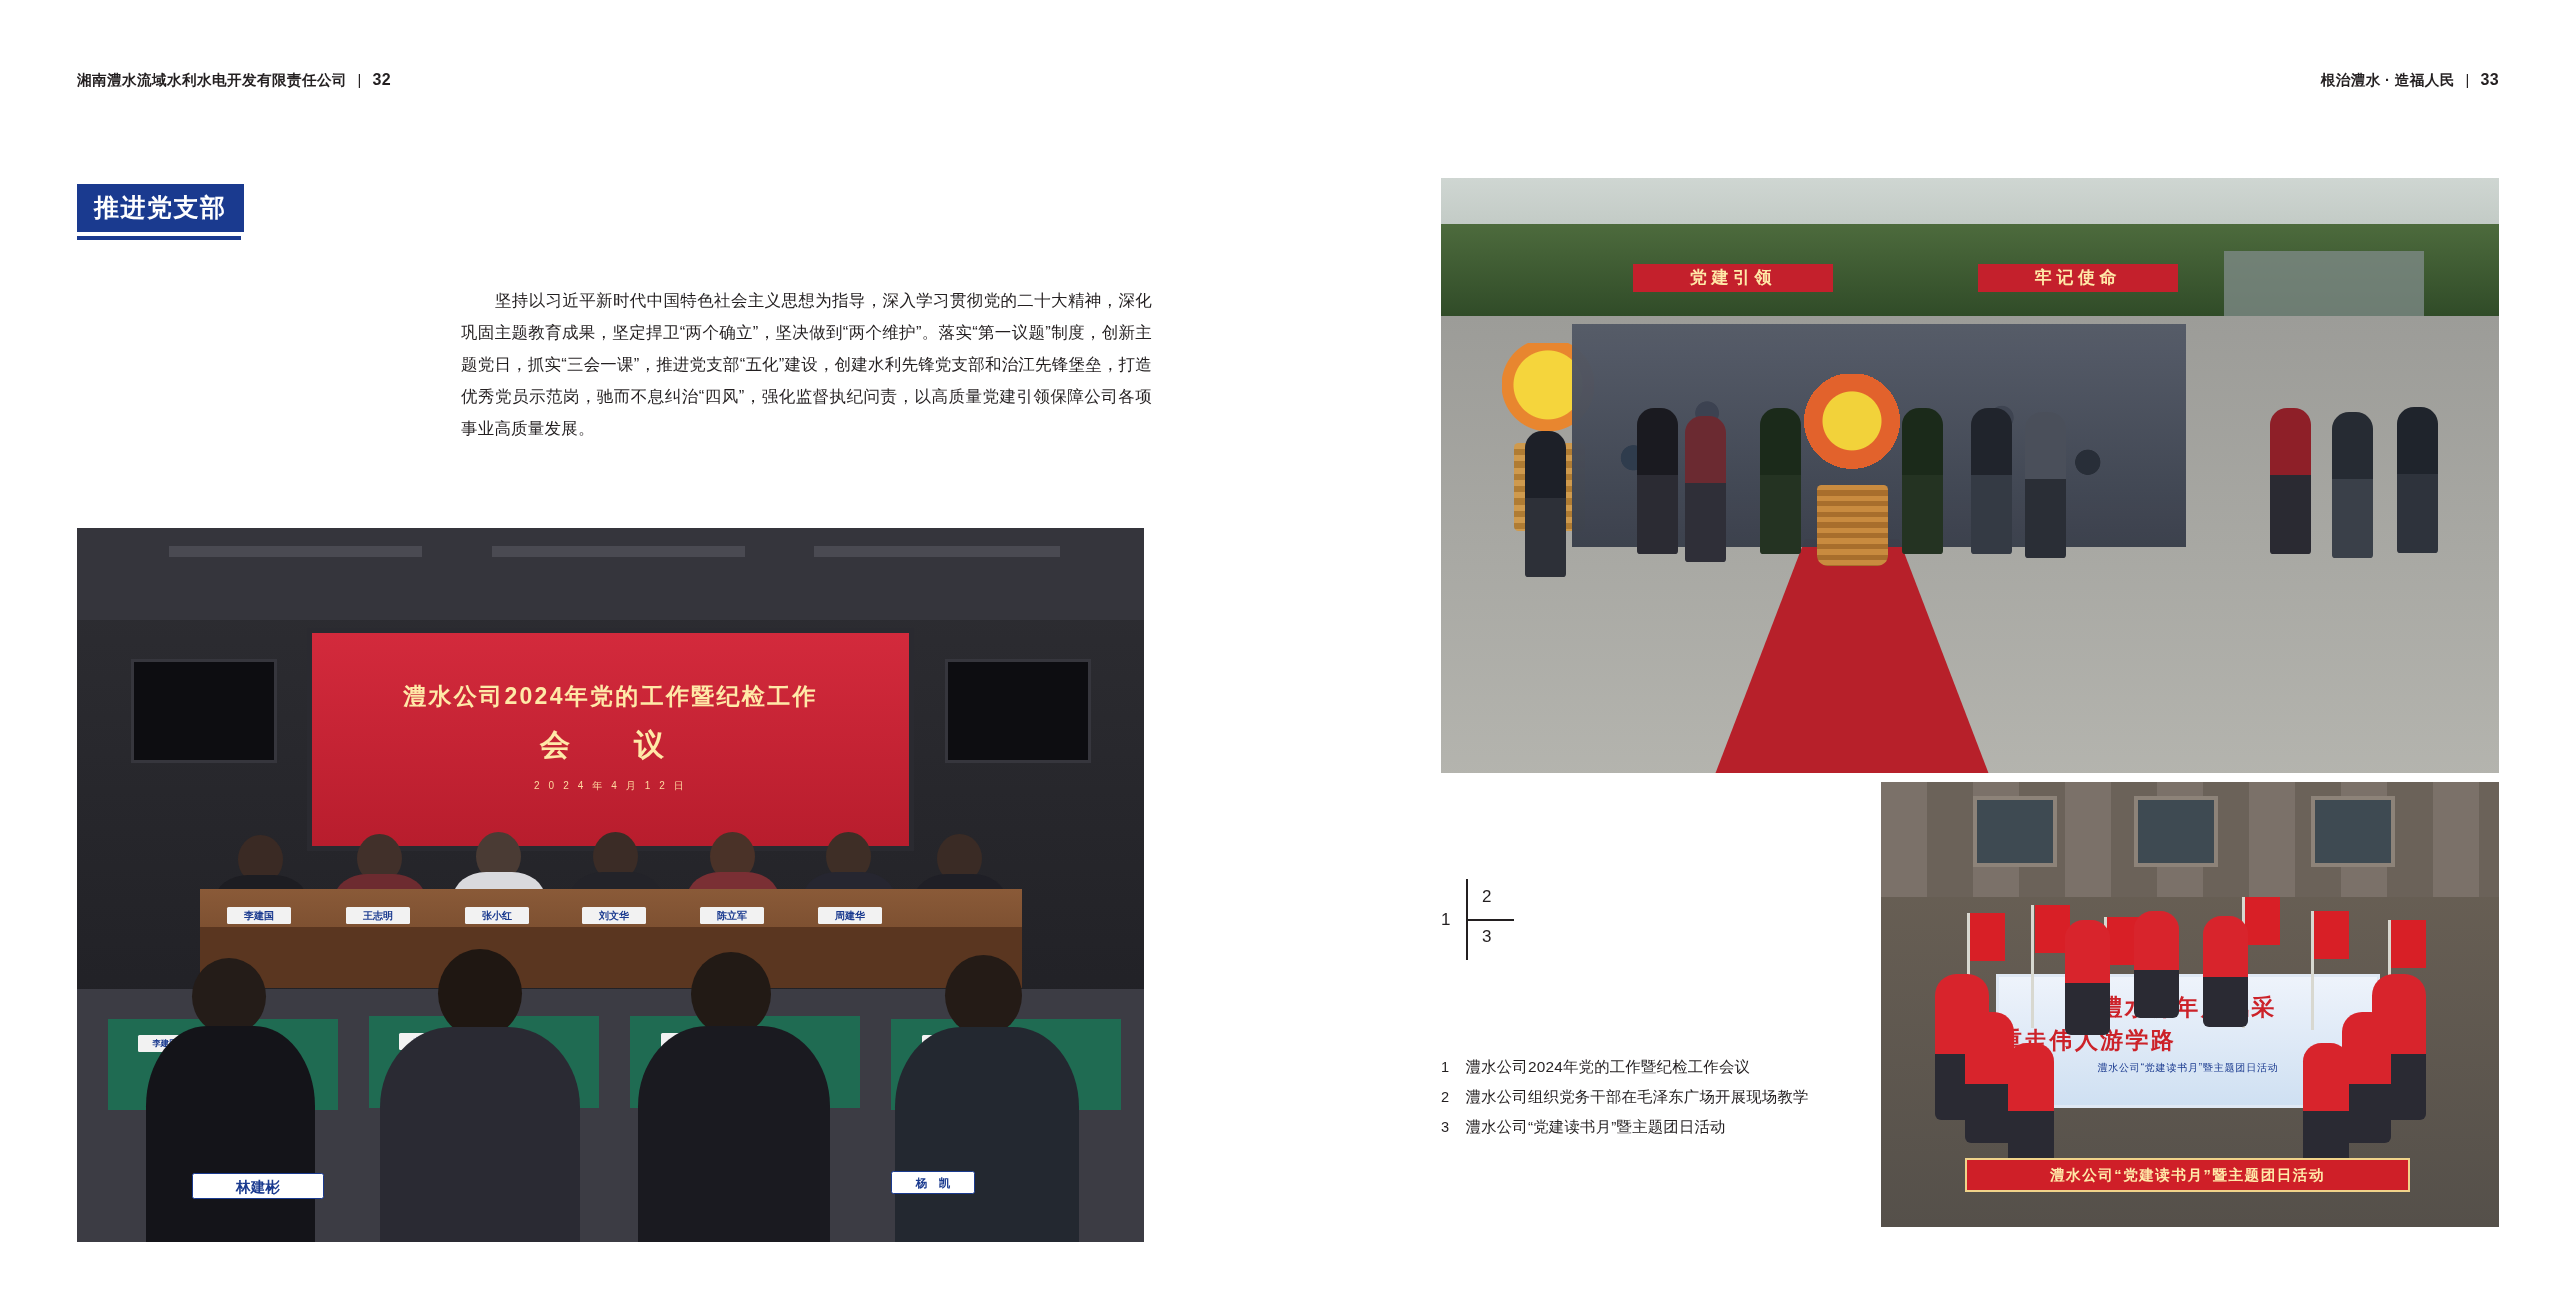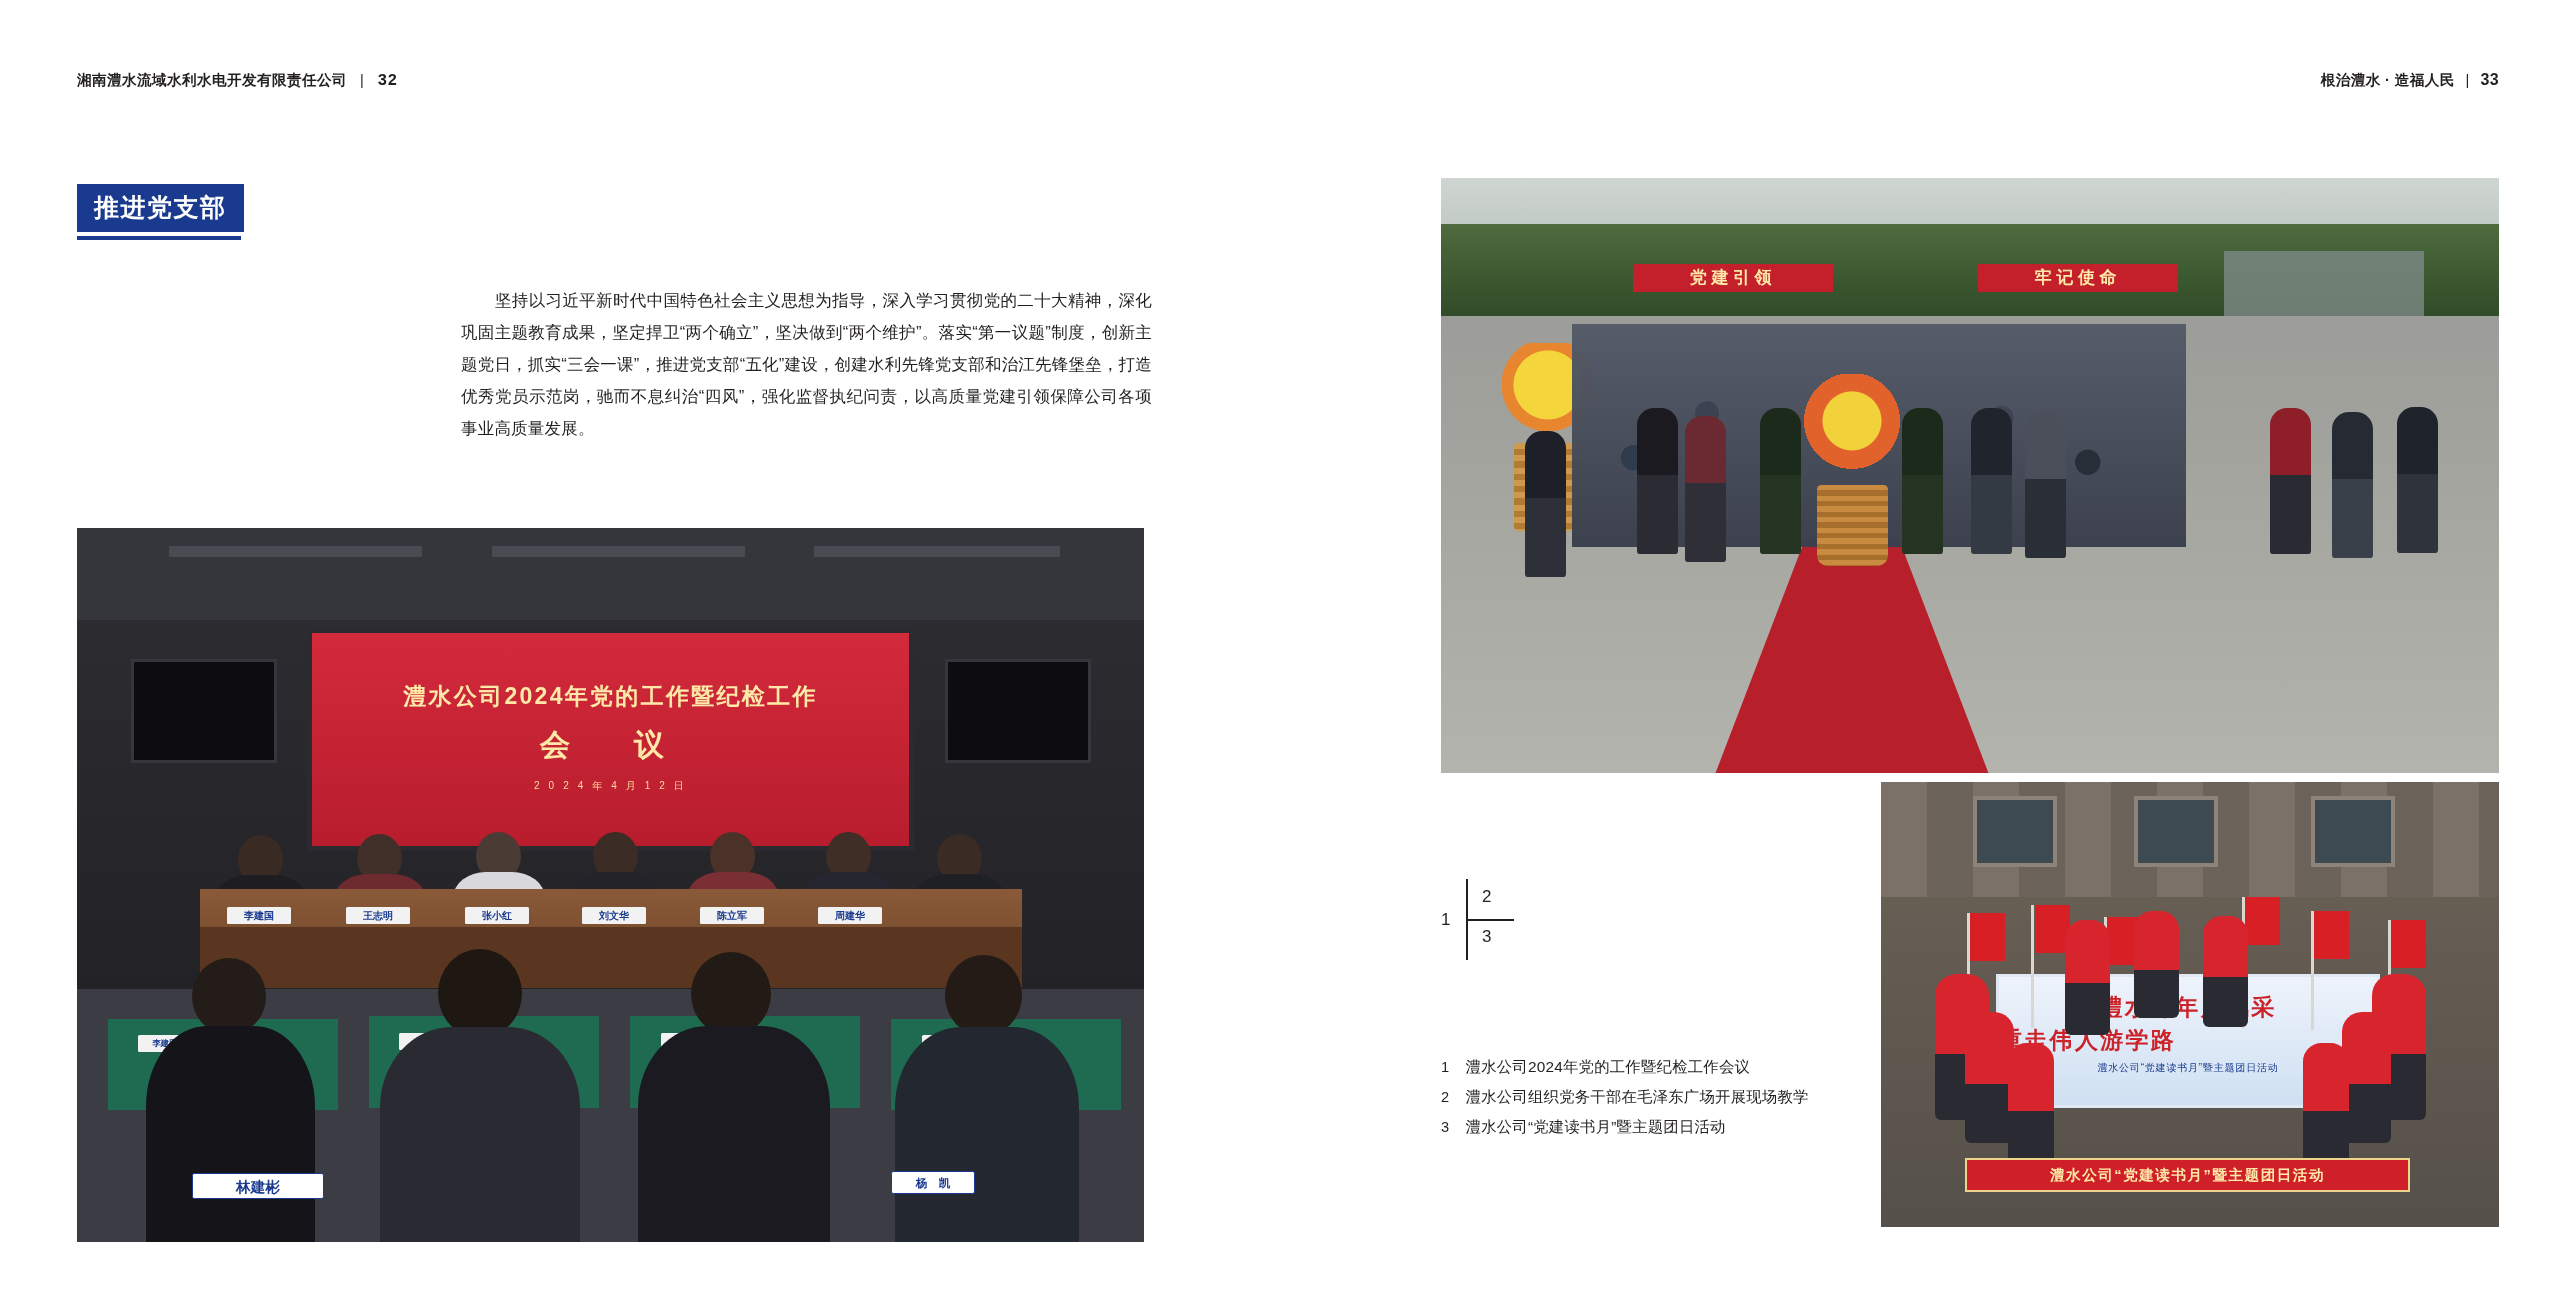--- a/index.html
+++ b/index.html
@@ -18,21 +18,21 @@
   
   .runhead {
     position: absolute;
     top: 71px;
     font-size: 14.6px;
     font-weight: bold;
     letter-spacing: 0.4px;
     color: #231f20;
     white-space: nowrap;
   }
-  .runhead-left { left: 77px; font-family: Liberation Mono, monospace; }
+  .runhead-left { left: 77px; }
   .runhead-right { right: 77px; text-align: right; }
   .runhead .sep {
     display: inline-block;
     margin: 0 10.7px;
     color: #231f20;
     font-weight: normal;
   }
   .runhead .pageno {
     font-size: 16px;
     font-weight: bold;

